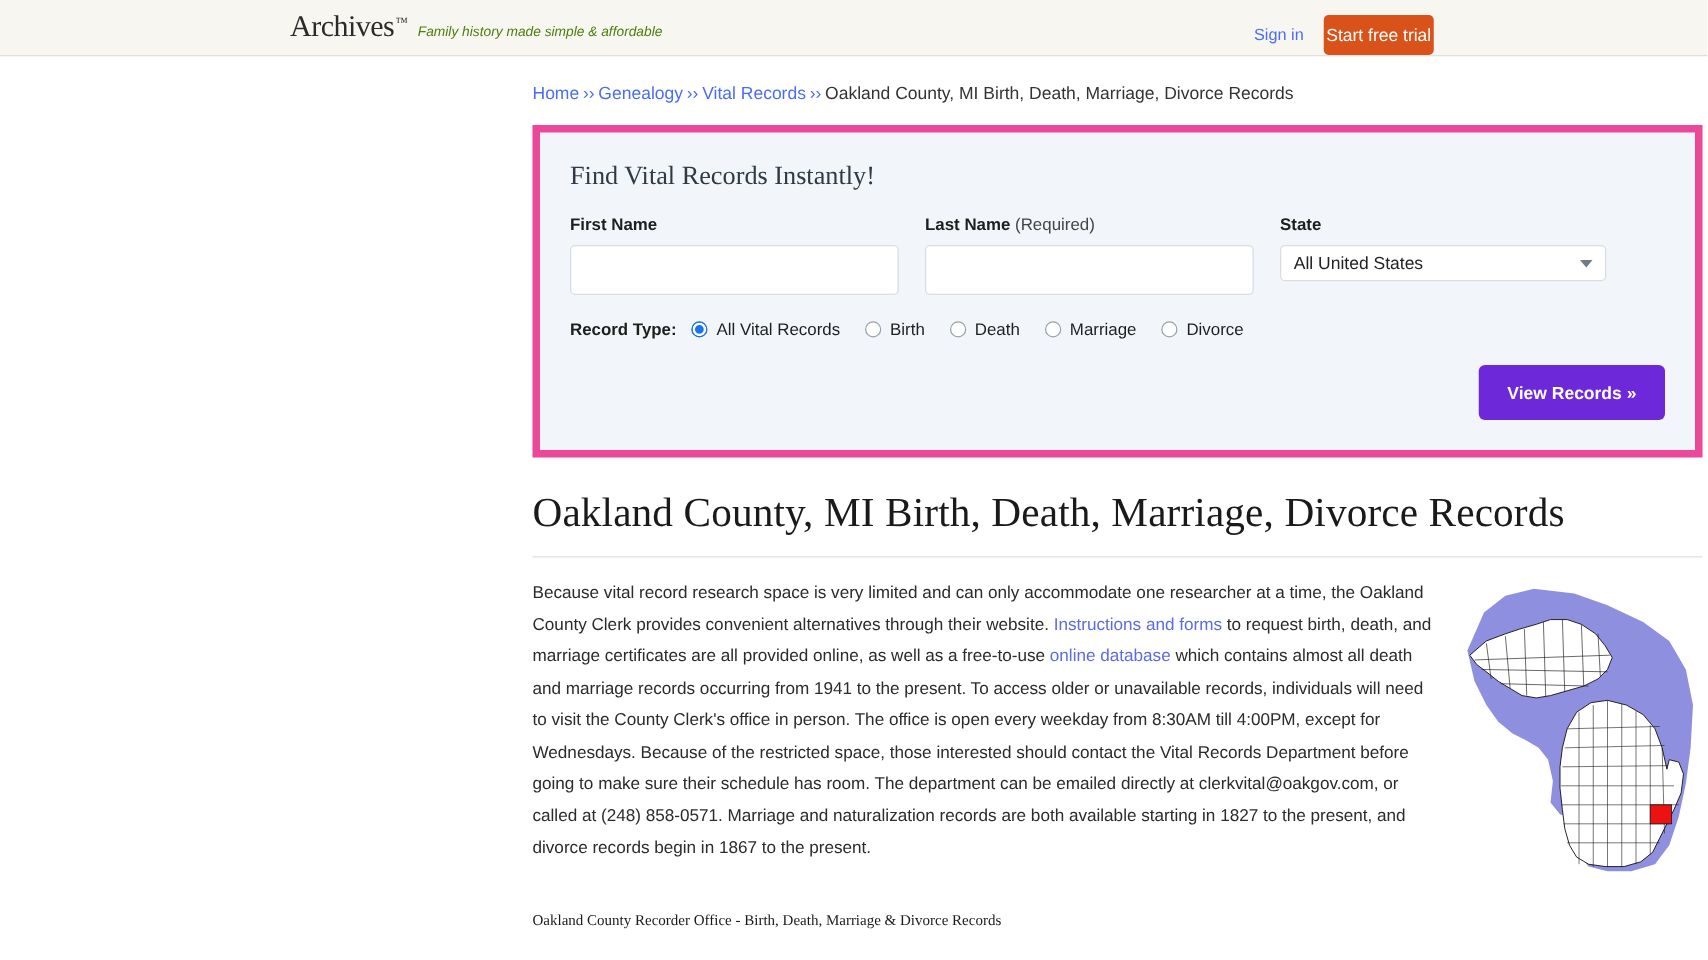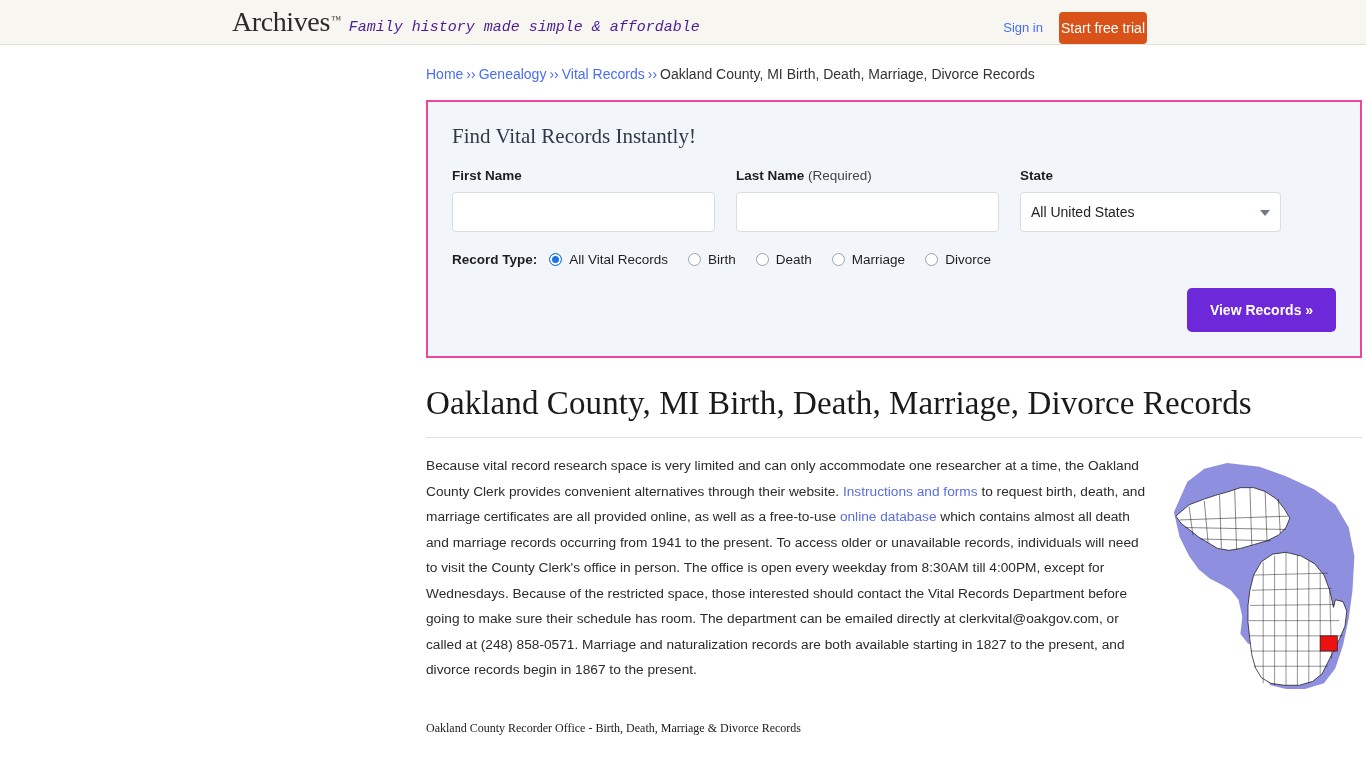--- a/index.html
+++ b/index.html
@@ -17,40 +17,40 @@
     background: #f7f6f1;
     border-bottom: 1px solid #e2e0da;
     display: flex;
     align-items: center;
     padding: 0 220px 0 232px;
     position: relative;
   }
   .brand-wrap { display: flex; align-items: baseline; }
   .brand-logo {
     font-family: "Liberation Serif", serif;
-    font-size: 28px;
+    font-size: 24px;
     color: #2b2b2b;
     letter-spacing: -0.4px;
     font-weight: 400;
     line-height: 1;
   }
   .brand-tm {
     font-family: "Liberation Serif", serif;
     font-size: 10px;
     color: #2b2b2b;
     vertical-align: super;
     position: relative;
     top: -8px;
     left: 1px;
   }
   .brand-tagline {
-    font-family: Liberation Mono, monospace;
+    font-family: Liberation Sans, sans-serif;
     font-style: italic;
-    font-size: 15px;
-    color: #4c1d95;
+    font-size: 11px;
+    color: #4d7c0f;
     margin-left: 9px;
   }
   .header-right {
     position: absolute;
     right: 219px;
     top: 0;
     height: 55px;
     display: flex;
     align-items: center;
     gap: 16px;
@@ -93,21 +93,21 @@
     text-decoration: none;
   }
   .bc-sep { color: #4a6cf7; margin: 0 3px; }
   .bc-current { color: #333333; }
 
   
   .search-panel {
     margin-top: 17px;
     width: 936px;
     background: #f2f6fa;
-    border: 2px solid #ec4899;
+    border: 6px solid #ec4899;
     padding: 22px 24px 24px 24px;
   }
   .panel-title {
     font-family: "Liberation Serif", serif;
     font-size: 21px;
     color: #2f3a45;
     font-weight: 400;
     margin: 0 0 20px 0;
     line-height: 1.2;
   }
@@ -131,21 +131,21 @@
     border-radius: 4px;
     font-size: 14px;
     padding: 0 10px;
     color: #222;
     font-family: "Liberation Sans", sans-serif;
     outline: none;
   }
   .select-wrap { position: relative; width: 100%; }
   .select-box {
     width: 100%;
-    height: 40px;
+    height: 29px;
     background: #ffffff;
     border: 1px solid #d8dde3;
     border-radius: 4px;
     font-size: 14px;
     padding: 0 28px 0 10px;
     color: #222;
     display: flex;
     align-items: center;
     cursor: pointer;
   }

